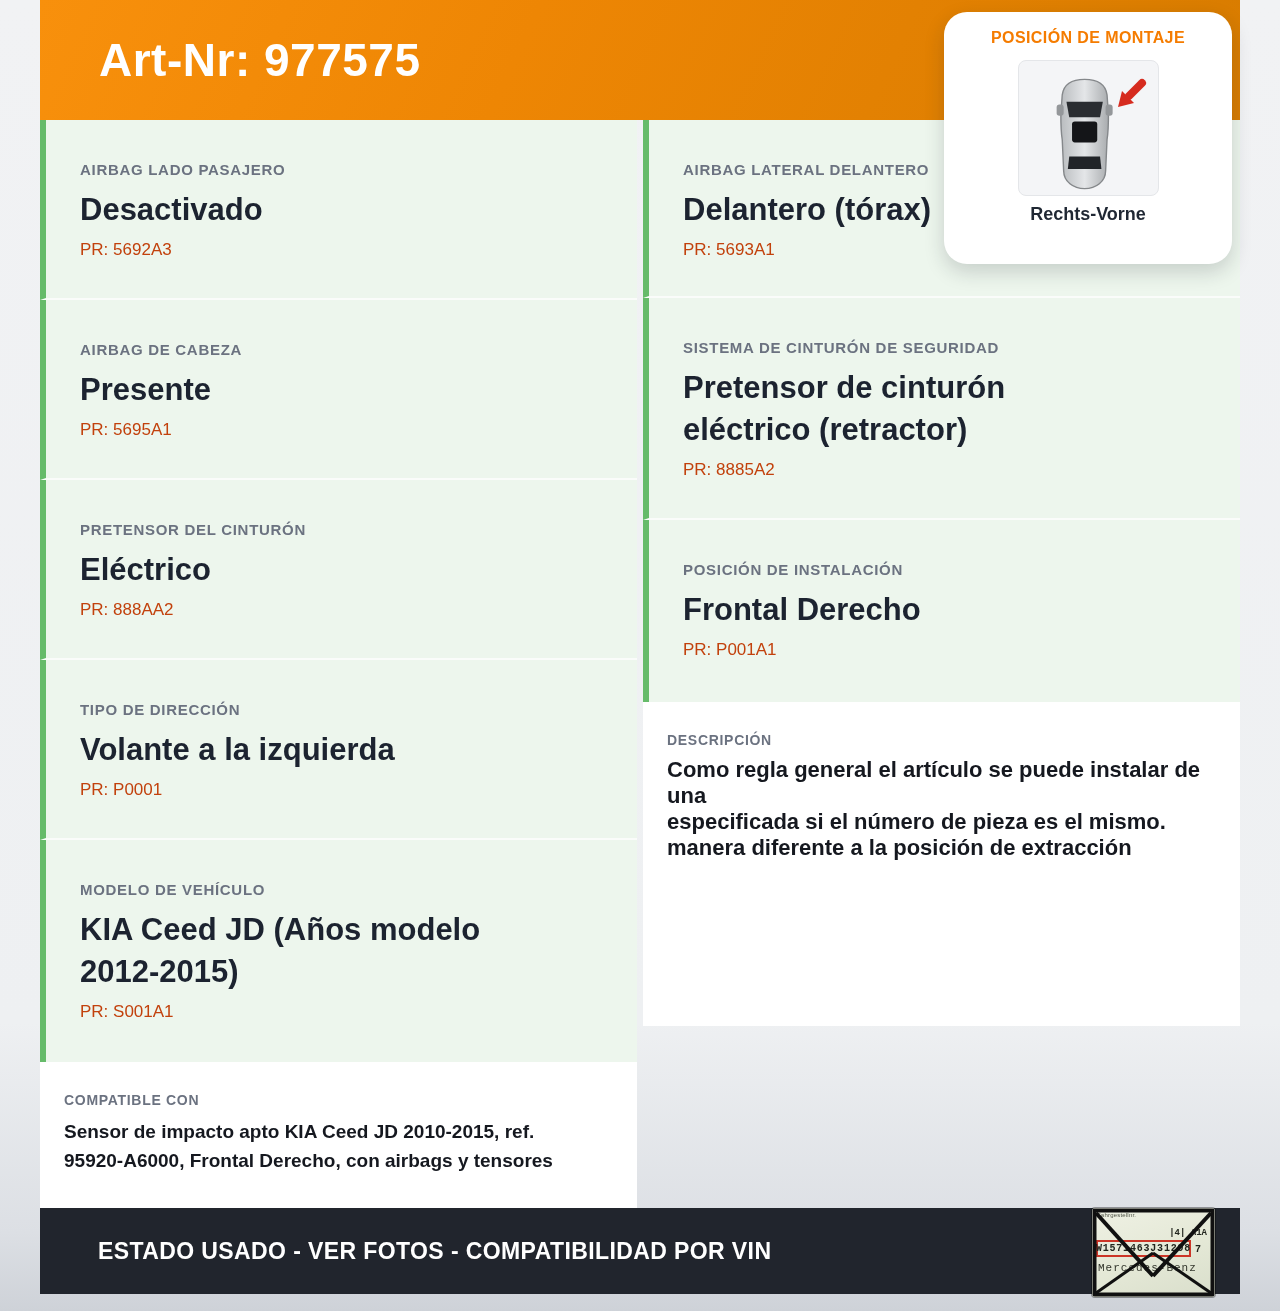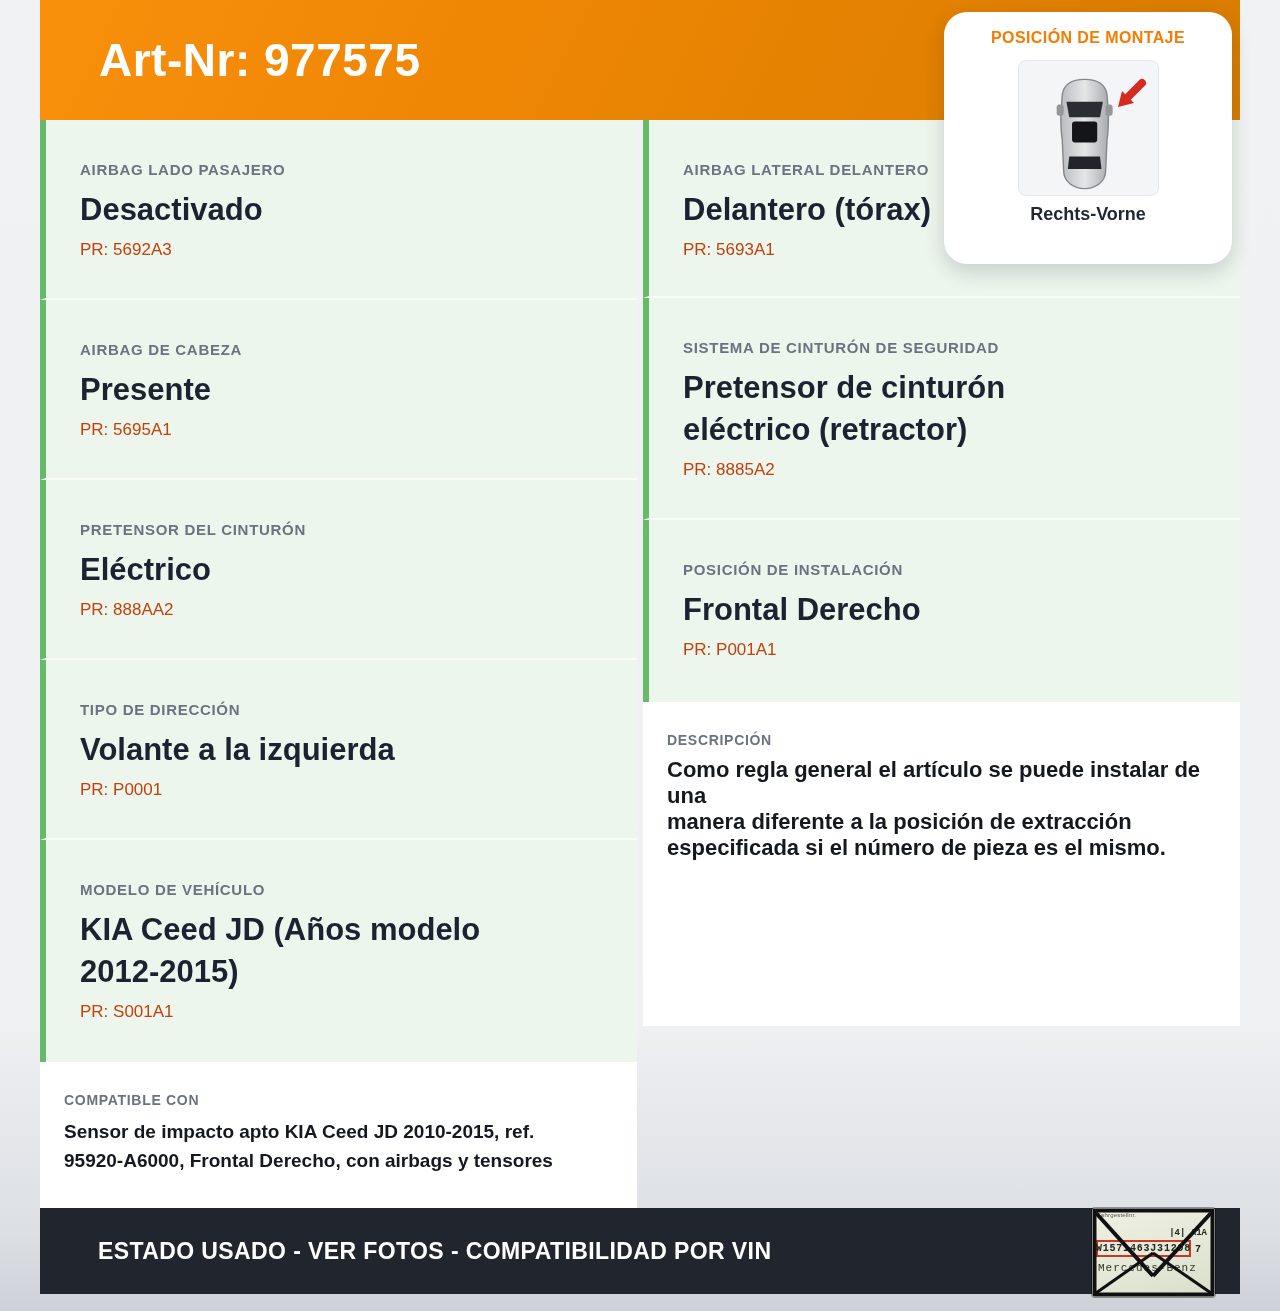--- a/index.html
+++ b/index.html
@@ -204,22 +204,22 @@
           <div>Frontal Derecho</div>
           <div></div>
         </div>
         <div class="card-pr">PR: P001A1</div>
       </section>
 
       <section class="card white-card h324">
         <div class="card-label">DESCRIPCIÓN</div>
         <div class="desc-text">
           <div>Como regla general el artículo se puede instalar de una</div>
+          <div>especificada si el número de pieza es el mismo.</div>
           <div>manera diferente a la posición de extracción</div>
-          <div>especificada si el número de pieza es el mismo.</div>
         </div>
       </section>
     </div>
   </div>
 
   <div class="footer">
     <div class="footer-text">ESTADO USADO - VER FOTOS - COMPATIBILIDAD POR VIN</div>
 
     <div class="sticker">
       <span class="t-fahr">Fahrgestellnr.</span>

